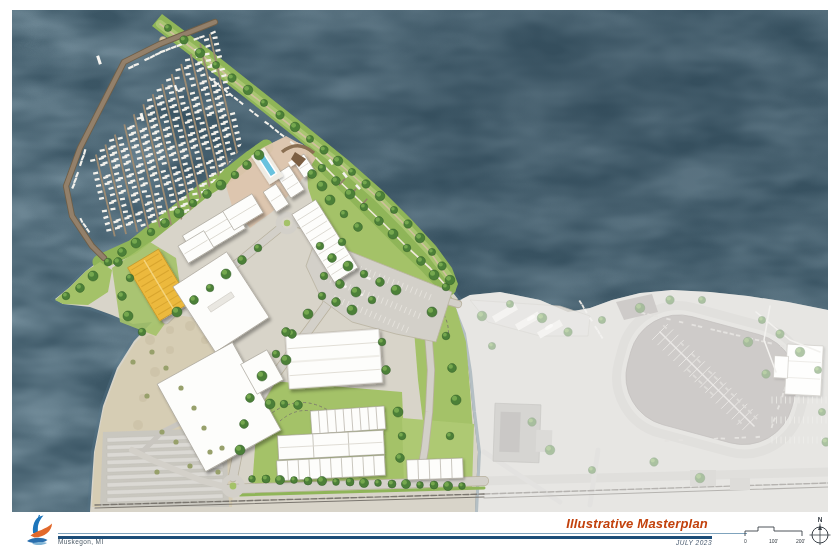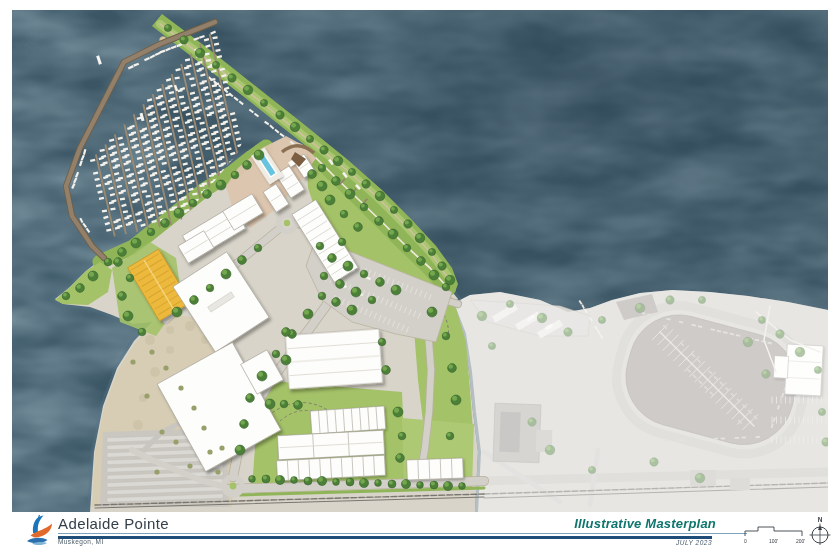--- a/index.html
+++ b/index.html
@@ -6,22 +6,22 @@
   .sheet{position:relative;width:840px;height:560px;background:#fff;overflow:hidden;
          font-family:"Liberation Sans","DejaVu Sans",sans-serif;}
   .map-wrap{position:absolute;left:12px;top:10px;width:816px;height:502px;}
   svg{display:block;}
   
   .tb-name{position:absolute;left:58px;top:515px;font-size:15px;letter-spacing:.4px;
            color:var(--text-dark);font-weight:400;}
   .tb-loc{position:absolute;left:58px;top:538px;font-size:6.5px;letter-spacing:.4px;color:#4c5a66;}
   .rule-thin{position:absolute;left:58px;top:533px;width:689px;height:1.4px;background:var(--accent-rule-light);}
   .rule-thick{position:absolute;left:58px;top:535.6px;width:654px;height:3px;background:var(--accent-rule-dark);}
-  .tb-title{position:absolute;right:124px;top:516px;font-size:13px;font-style:italic;font-weight:600;
-            color:#0f766e;letter-spacing:.2px;}
+  .tb-title{position:absolute;right:132px;top:516px;font-size:13px;font-style:italic;font-weight:600;
+            color:#c2410c;letter-spacing:.2px;}
   .tb-date{position:absolute;right:128px;top:539px;font-size:6.5px;font-style:italic;color:#44566b;letter-spacing:.5px;}
   .logo{position:absolute;left:24px;top:512px;width:32px;height:38px;}
   .scalebar{position:absolute;left:742px;top:521px;width:64px;height:24px;}
   .north{position:absolute;left:806px;top:514px;width:28px;height:34px;}
   .scalebar text,.north text{font-family:"Liberation Sans",sans-serif;}
 </style>
 </head>
 <body>
 
 <div class="sheet">
@@ -1485,21 +1485,20 @@
       </svg>
   </div>
 
   <svg class="logo" viewBox="0 0 32 38">
     <path d="M15.5,3 C13,9 12,15 13.4,22.5" fill="none" stroke="var(--logo-blue)" stroke-width="1.2"></path>
     <path d="M9,21 C8,10 13,4 19.5,3.5 C14.5,9 13,14.5 14,21.5 Z" fill="var(--logo-blue)"></path>
     <path d="M6.5,23.5 C13,18.5 22,17.5 28,11.5 C28,19 20.5,25.5 10.5,25.5 Z" fill="var(--logo-orange)"></path>
     <path d="M3,29 C9,25 18,25 23.5,28 C18,32 8,32 3,29 Z" fill="#2a6fae"></path>
     <path d="M8,31.5 C13,29.5 19,29.5 23,31 C18.5,33.6 12,33.6 8,31.5 Z" fill="#7fb3d5"></path>
   </svg>
-  <div class="tb-name">Adelaide Pointe</div>
   <div class="rule-thin"></div>
   <div class="rule-thick"></div>
   <div class="tb-loc">Muskegon, MI</div>
   <div class="tb-title">Illustrative Masterplan</div>
   <div class="tb-date">JULY 2023</div>
 
   <svg class="scalebar" viewBox="0 0 64 24">
     <path d="M3,15 L3,10 L16,10 L16,6 L32,6 L32,10 L60,10 L60,15" fill="none" stroke="#3a4148" stroke-width="0.9"></path>
     <text x="2" y="22" font-size="5" fill="#3a4148">0</text>
     <text x="27" y="22" font-size="5" fill="#3a4148">100'</text>

